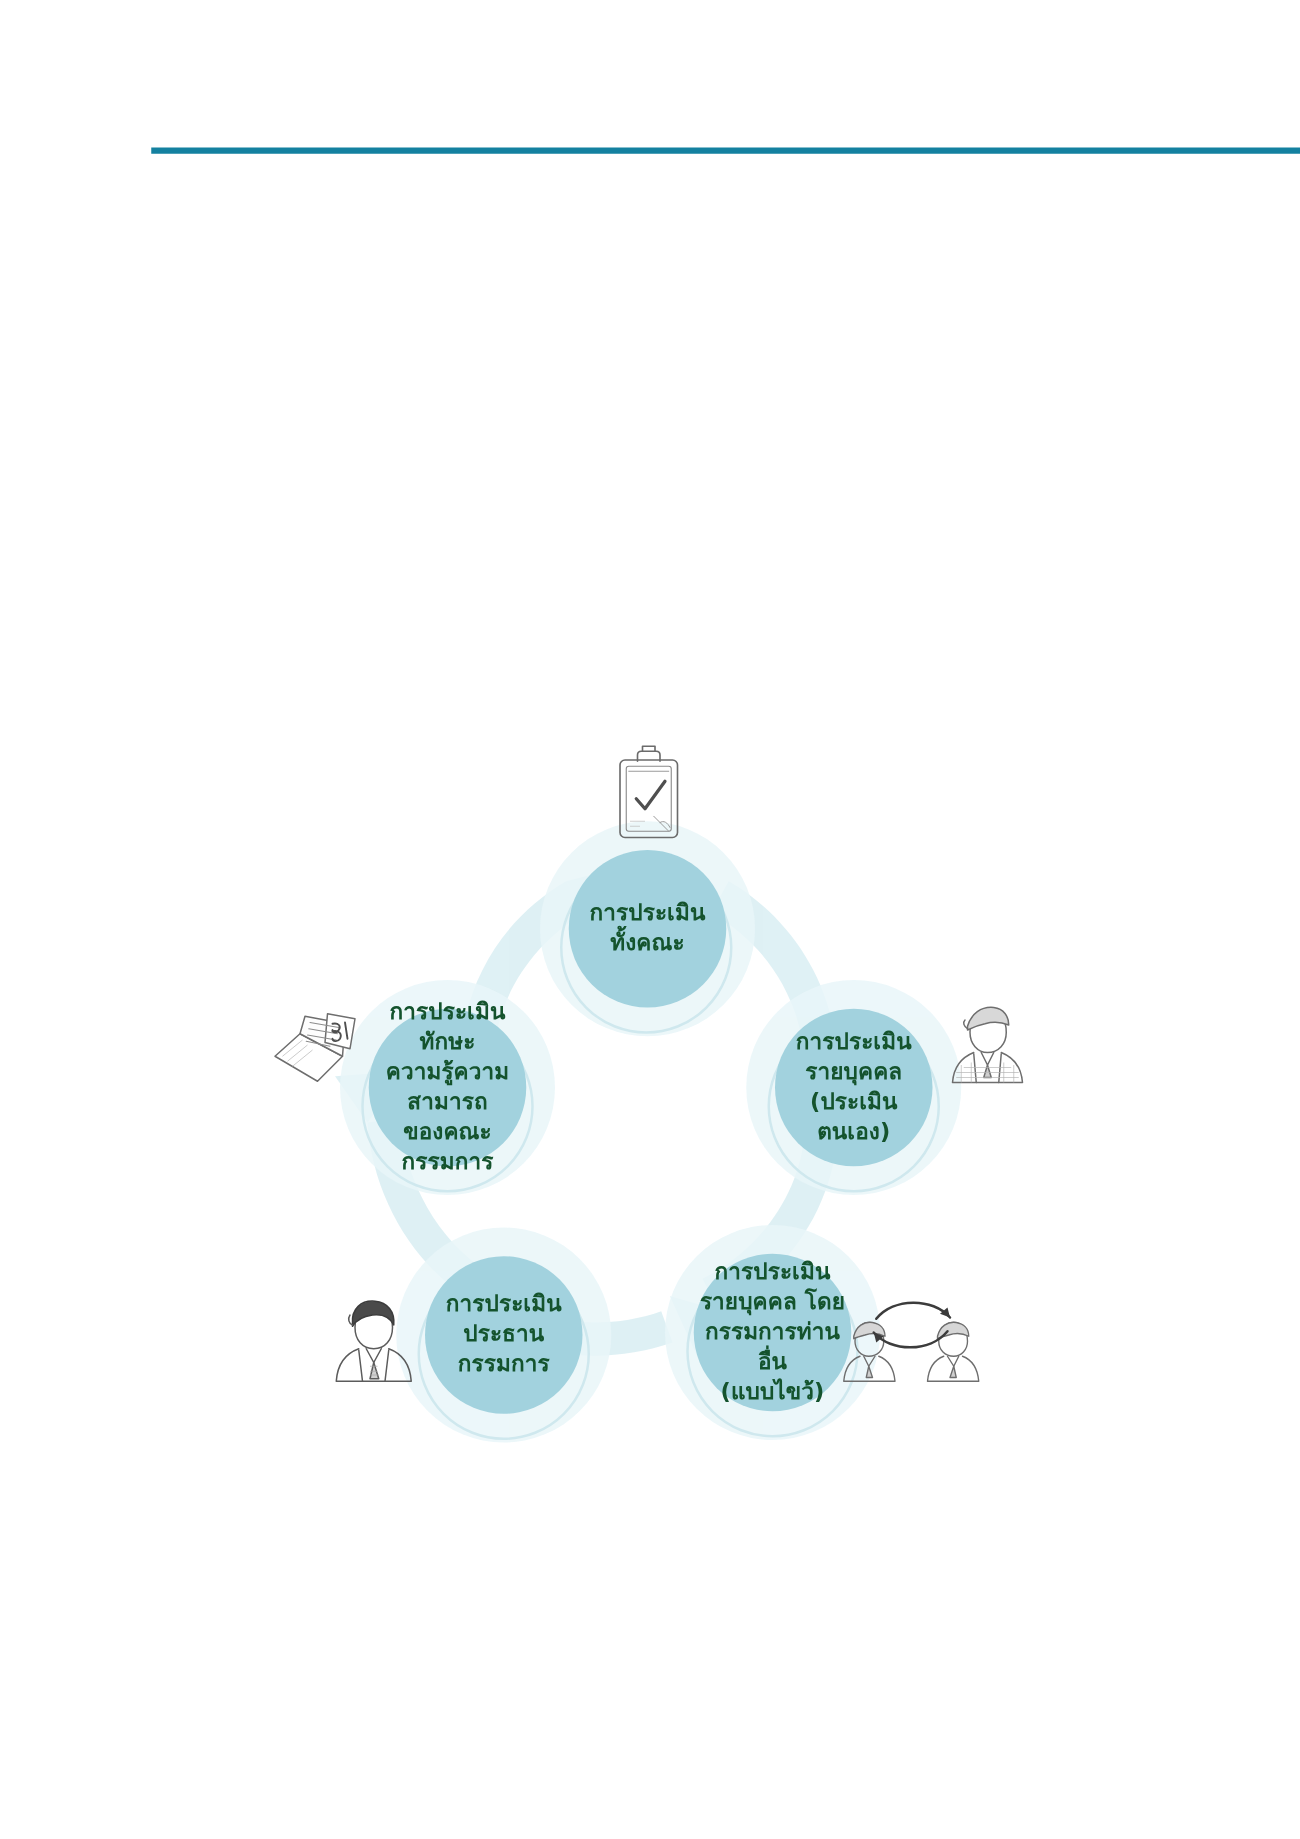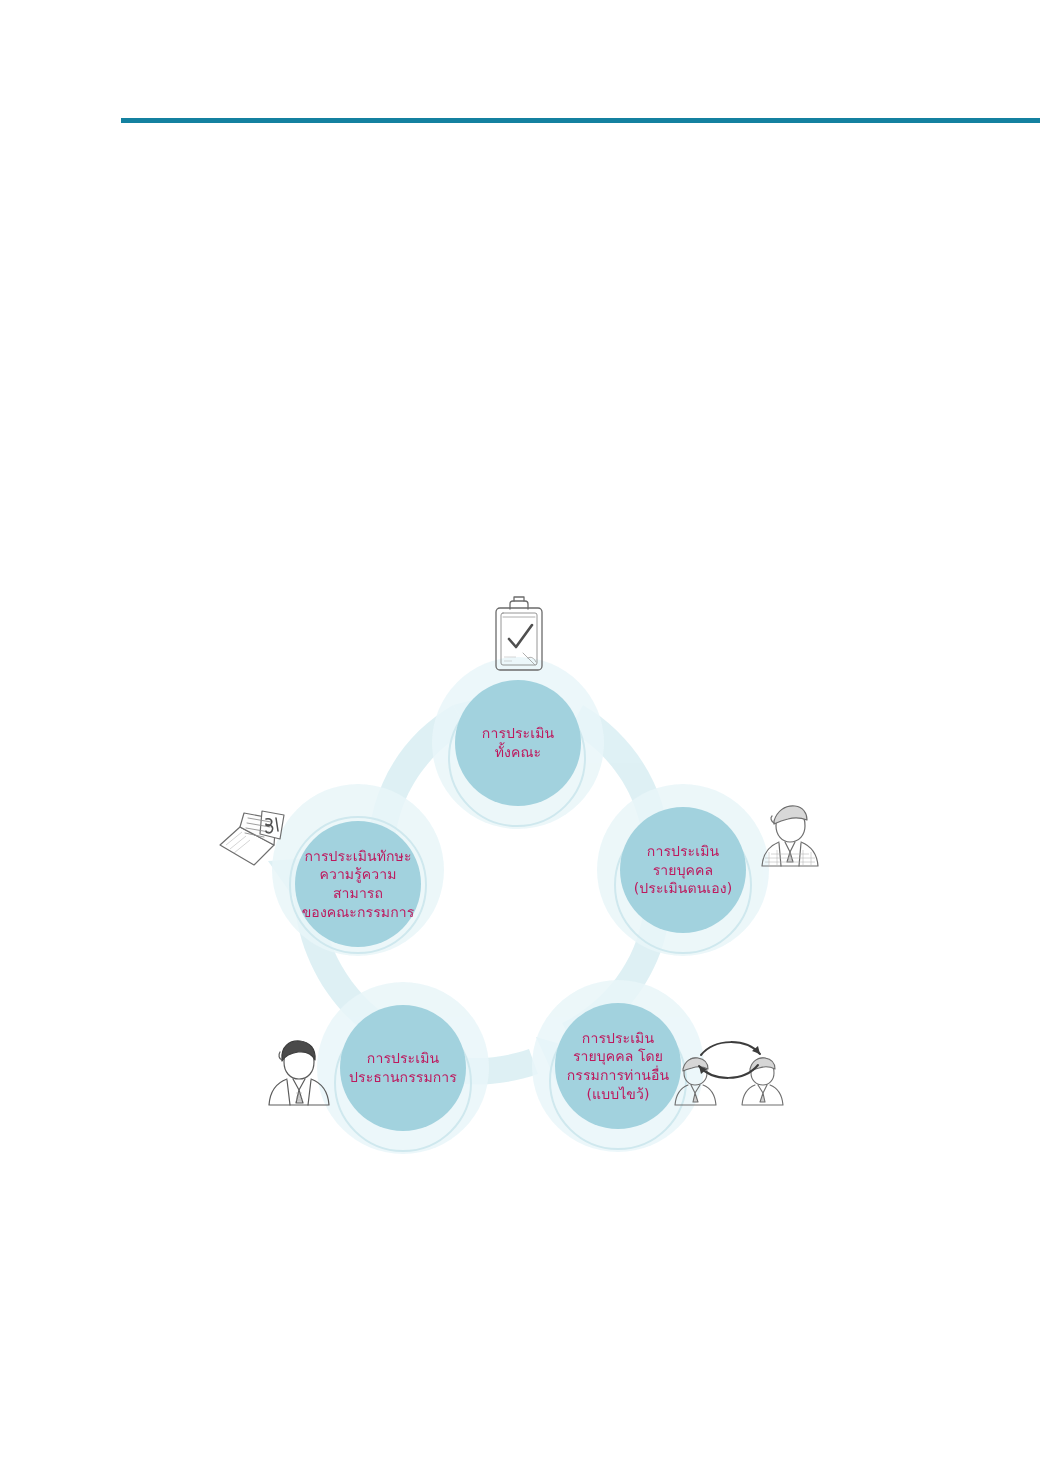--- a/index.html
+++ b/index.html
@@ -48,24 +48,24 @@
     position: absolute;
     border-radius: 50%;
     background: #a2d2de;
     display: flex;
     align-items: center;
     justify-content: center;
     text-align: center;
     box-sizing: border-box;
   }
   .node .node-label {
-    color: #be185d;
-    font-size: 14px;
+    color: #14532d;
+    font-size: 18px;
     line-height: 1.33;
-    font-weight: 400;
+    font-weight: 700;
     letter-spacing: 0.1px;
     padding: 0 4px;
     white-space: pre-line;
   }
   .node-ring {
     position: absolute;
     border-radius: 50%;
     border: 2px solid #cfe8ee;
     box-sizing: border-box;
     pointer-events: none;
@@ -77,21 +77,21 @@
 
   #node-individual    { left: 420px; top: 222px; width: 126px; height: 126px; }
   #ring-individual    { left: 414px; top: 231px; width: 138px; height: 138px; }
 
   #node-peer          { left: 355px; top: 418px; width: 126px; height: 126px; }
   #ring-peer          { left: 349px; top: 427px; width: 138px; height: 138px; }
 
   #node-chairman      { left: 140px; top: 420px; width: 126px; height: 126px; }
   #ring-chairman      { left: 134px; top: 429px; width: 138px; height: 138px; }
 
-  #node-skills        { left:  95px; top: 236px; width: 126px; height: 126px; justify-content: flex-end; }
+  #node-skills        { left:  95px; top: 222px; width: 126px; height: 126px; justify-content: flex-end; }
   #ring-skills        { left:  89px; top: 231px; width: 138px; height: 138px; }
 
   
   #center-caption {
     position: absolute;
     left: 210px;
     top: 288px;
     width: 230px;
     text-align: center;
     color: #2ba7bd;

